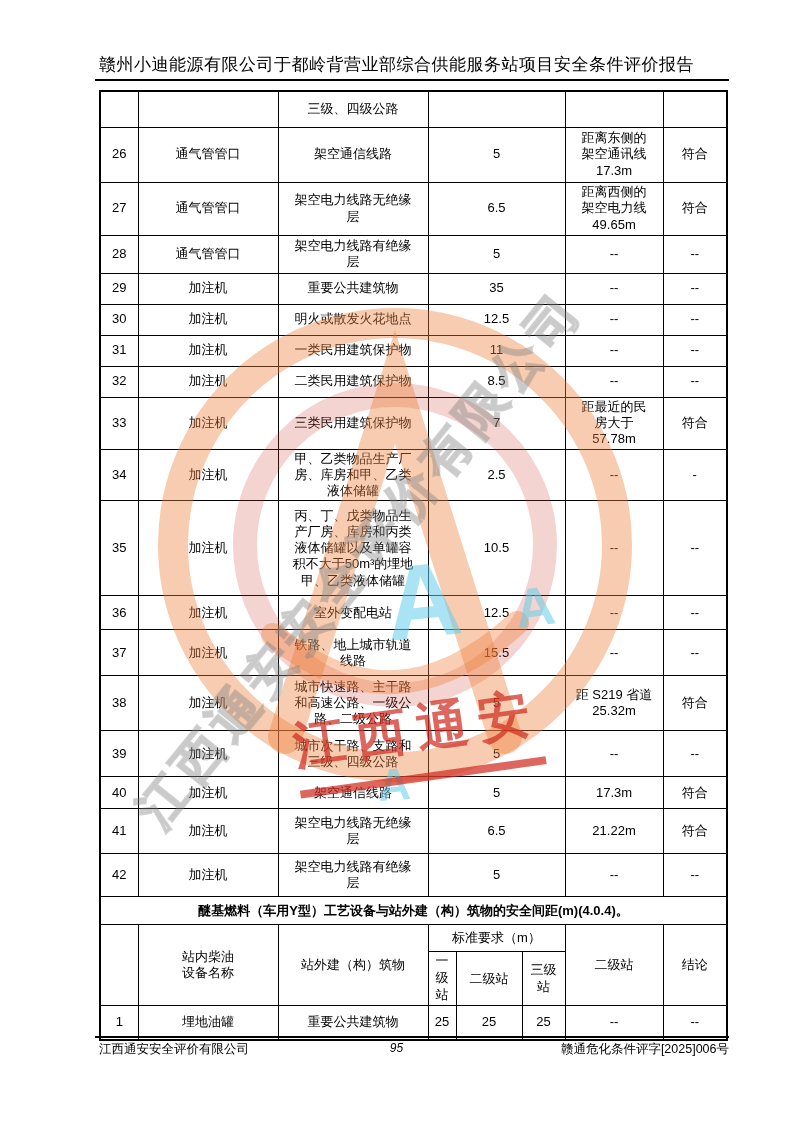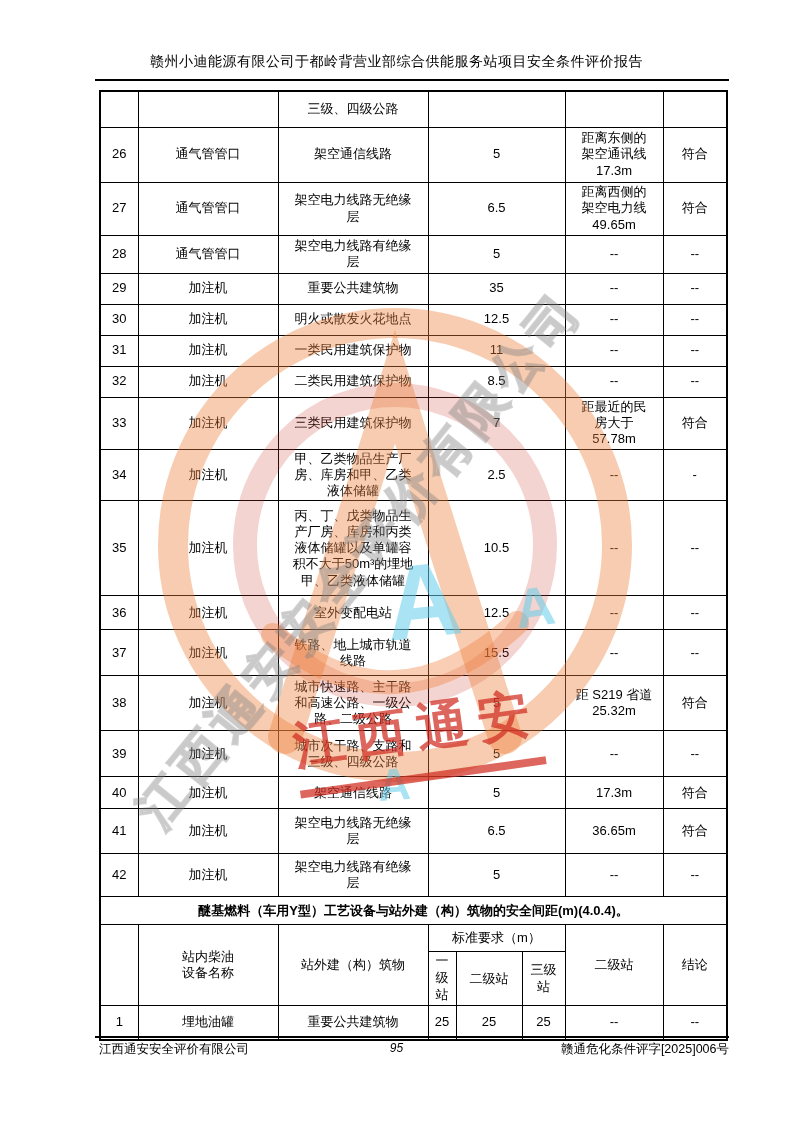--- a/index.html
+++ b/index.html
@@ -1,19 +1,19 @@
 <!DOCTYPE html>
 <html><head>
 <meta charset="utf-8">
 <style>
   html,body{margin:0;padding:0;background:#e8e8e8;}
   .page{position:relative;width:793px;height:1122px;background:#ffffff;margin:0 auto;
         font-family:"Liberation Sans","DejaVu Sans",sans-serif;color:#000;overflow:hidden;}
   .doc-title{position:absolute;top:53px;left:0;width:100%;text-align:center;
-             font-size:14px;letter-spacing:0.5px;white-space:nowrap;}
+             font-size:17px;letter-spacing:0.5px;white-space:nowrap;}
   .rule{position:absolute;left:95px;width:634px;border-top:2px solid #000;height:0;}
   .rule-top{top:79px;}
   .rule-bottom{top:1036px;}
   table.tbl{position:absolute;top:90px;left:99px;width:627px;border-collapse:collapse;
             table-layout:fixed;border:2px solid #000;background:transparent;z-index:2;}
   table.tbl td{border:1px solid #000;text-align:center;vertical-align:middle;
                font-size:13px;line-height:1.25;padding:1px 2px;white-space:pre-line;
                word-break:break-word;overflow:hidden;}
   td.sec-title{font-size:13px;font-weight:bold;}
   .vspan{display:inline-block;word-break:break-all;line-height:1.3;vertical-align:middle;}
@@ -207,21 +207,21 @@
           <td colspan="3">5</td>
           <td>17.3m</td>
           <td>符合</td>
         </tr>
         <tr style="height: 45px;">
           <td>41</td>
           <td>加注机</td>
           <td>架空电力线路无绝缘
 层</td>
           <td colspan="3">6.5</td>
-          <td>36.65m</td>
+          <td>21.22m</td>
           <td>符合</td>
         </tr>
         <tr style="height: 43px;">
           <td>42</td>
           <td>加注机</td>
           <td>架空电力线路有绝缘
 层</td>
           <td colspan="3">5</td>
           <td>--</td>
           <td>--</td>

